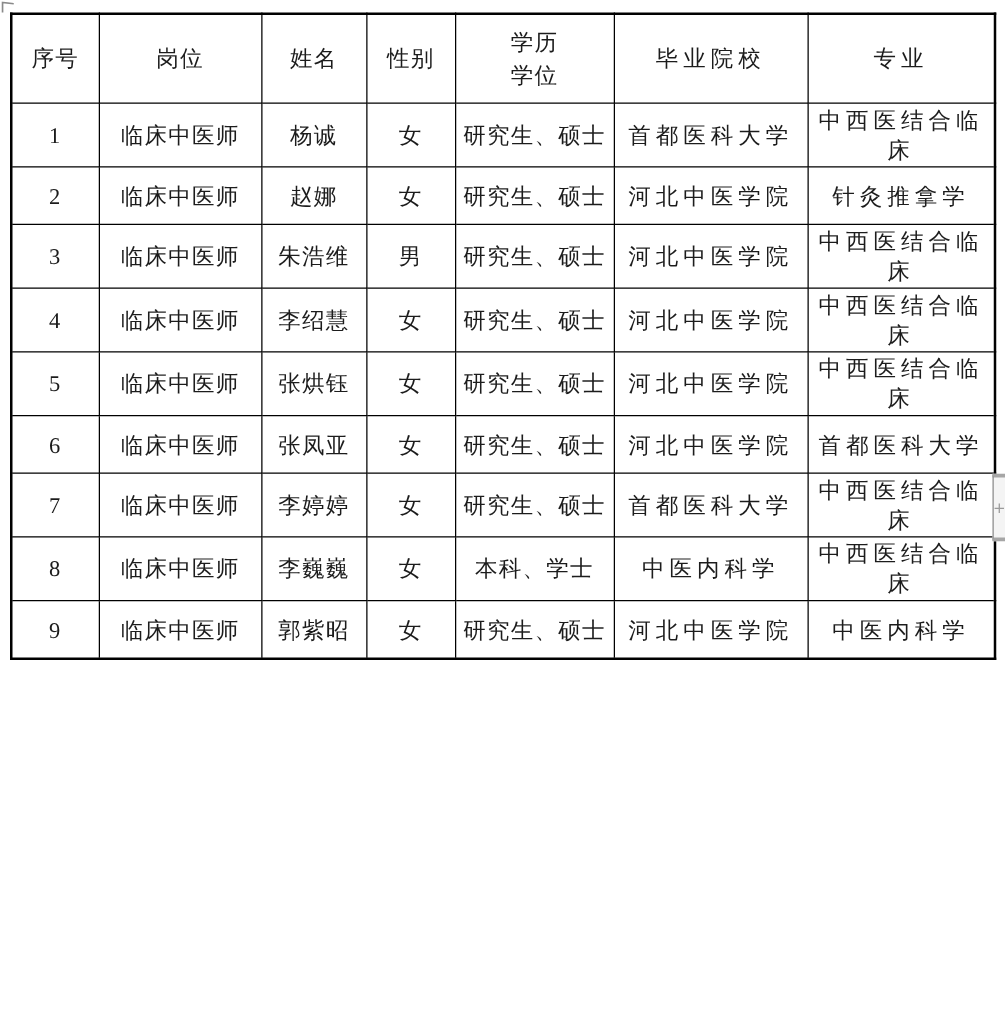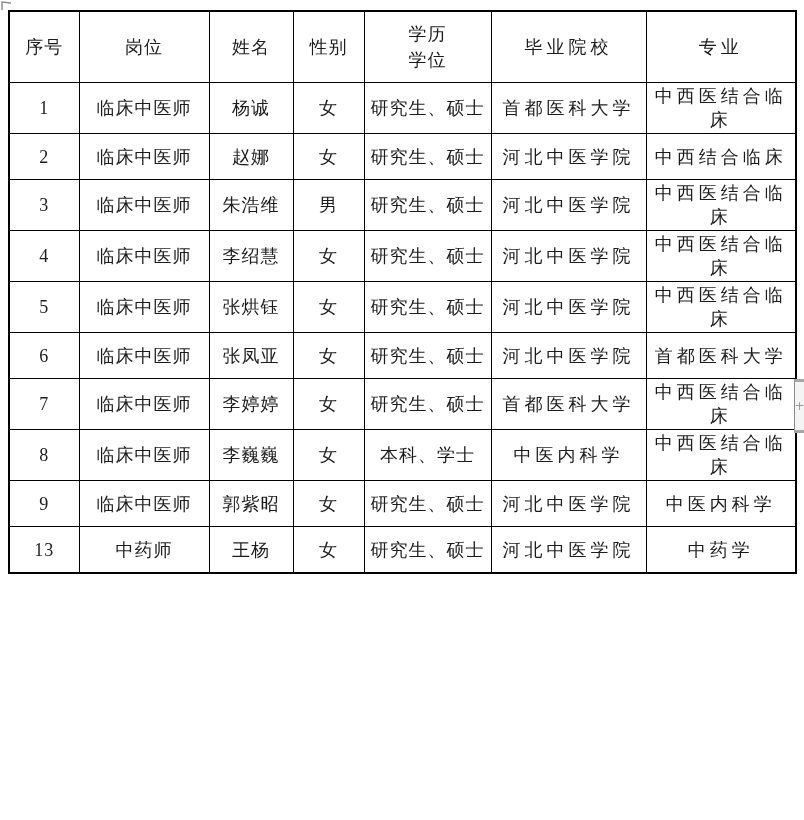--- a/index.html
+++ b/index.html
@@ -128,21 +128,21 @@
         <td>首都医科大学</td>
         <td>中西医结合临床</td>
       </tr>
       <tr>
         <td>2</td>
         <td>临床中医师</td>
         <td>赵娜</td>
         <td>女</td>
         <td>研究生、硕士</td>
         <td>河北中医学院</td>
-        <td>中西结合临床</td>
+        <td>针灸推拿学</td>
       </tr>
       <tr>
         <td>3</td>
         <td>临床中医师</td>
         <td>朱浩维</td>
         <td>男</td>
         <td>研究生、硕士</td>
         <td>河北中医学院</td>
         <td>中西医结合临床</td>
       </tr>
@@ -192,28 +192,19 @@
         <td>中西医结合临床</td>
       </tr>
       <tr>
         <td>9</td>
         <td>临床中医师</td>
         <td>郭紫昭</td>
         <td>女</td>
         <td>研究生、硕士</td>
         <td>河北中医学院</td>
         <td>中医内科学</td>
-      </tr>
-      <tr>
-        <td>13</td>
-        <td>中药师</td>
-        <td>王杨</td>
-        <td>女</td>
-        <td>研究生、硕士</td>
-        <td>河北中医学院</td>
-        <td>中药学</td>
       </tr>
     </tbody>
 </table>
 
 <div class="side-control">
   <span class="plus">+</span>
 </div>
 
 </body></html>

